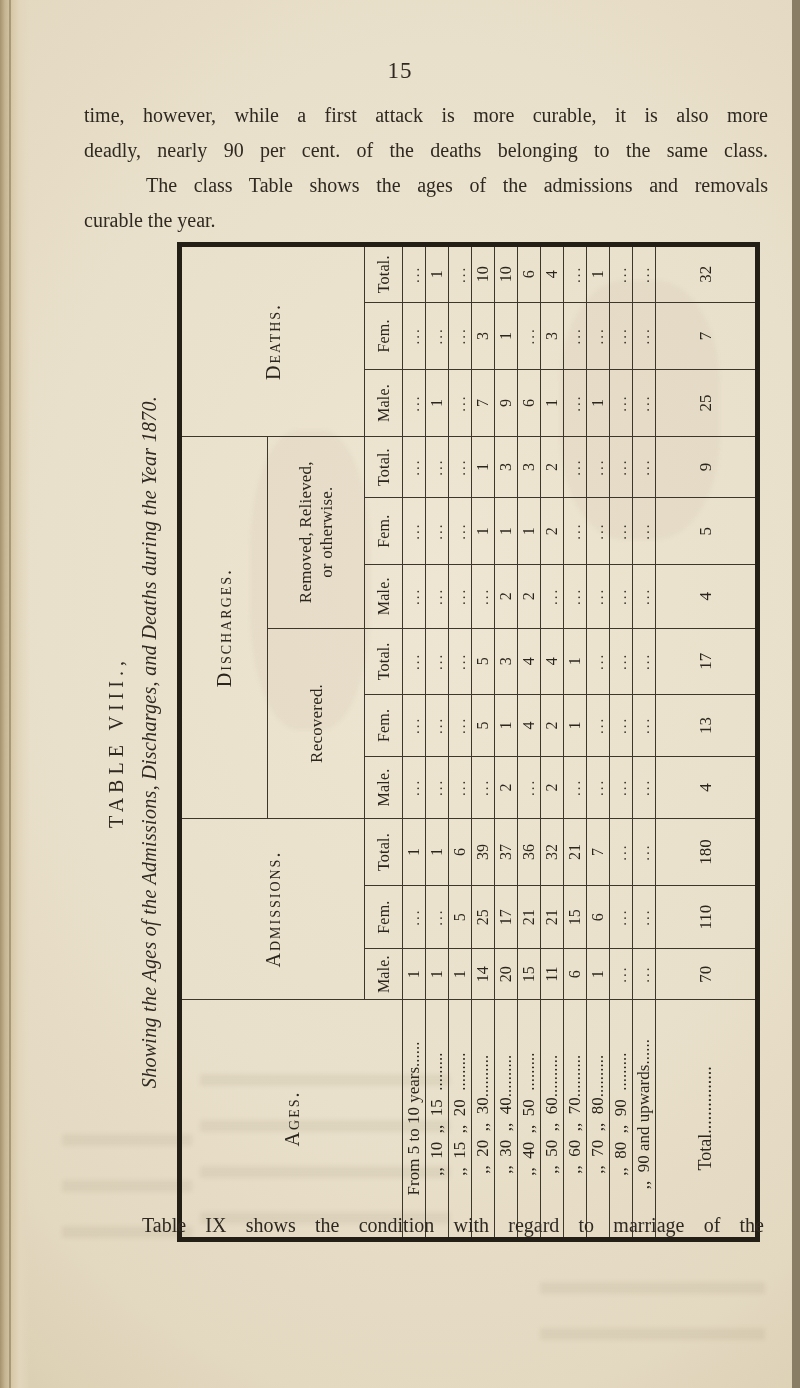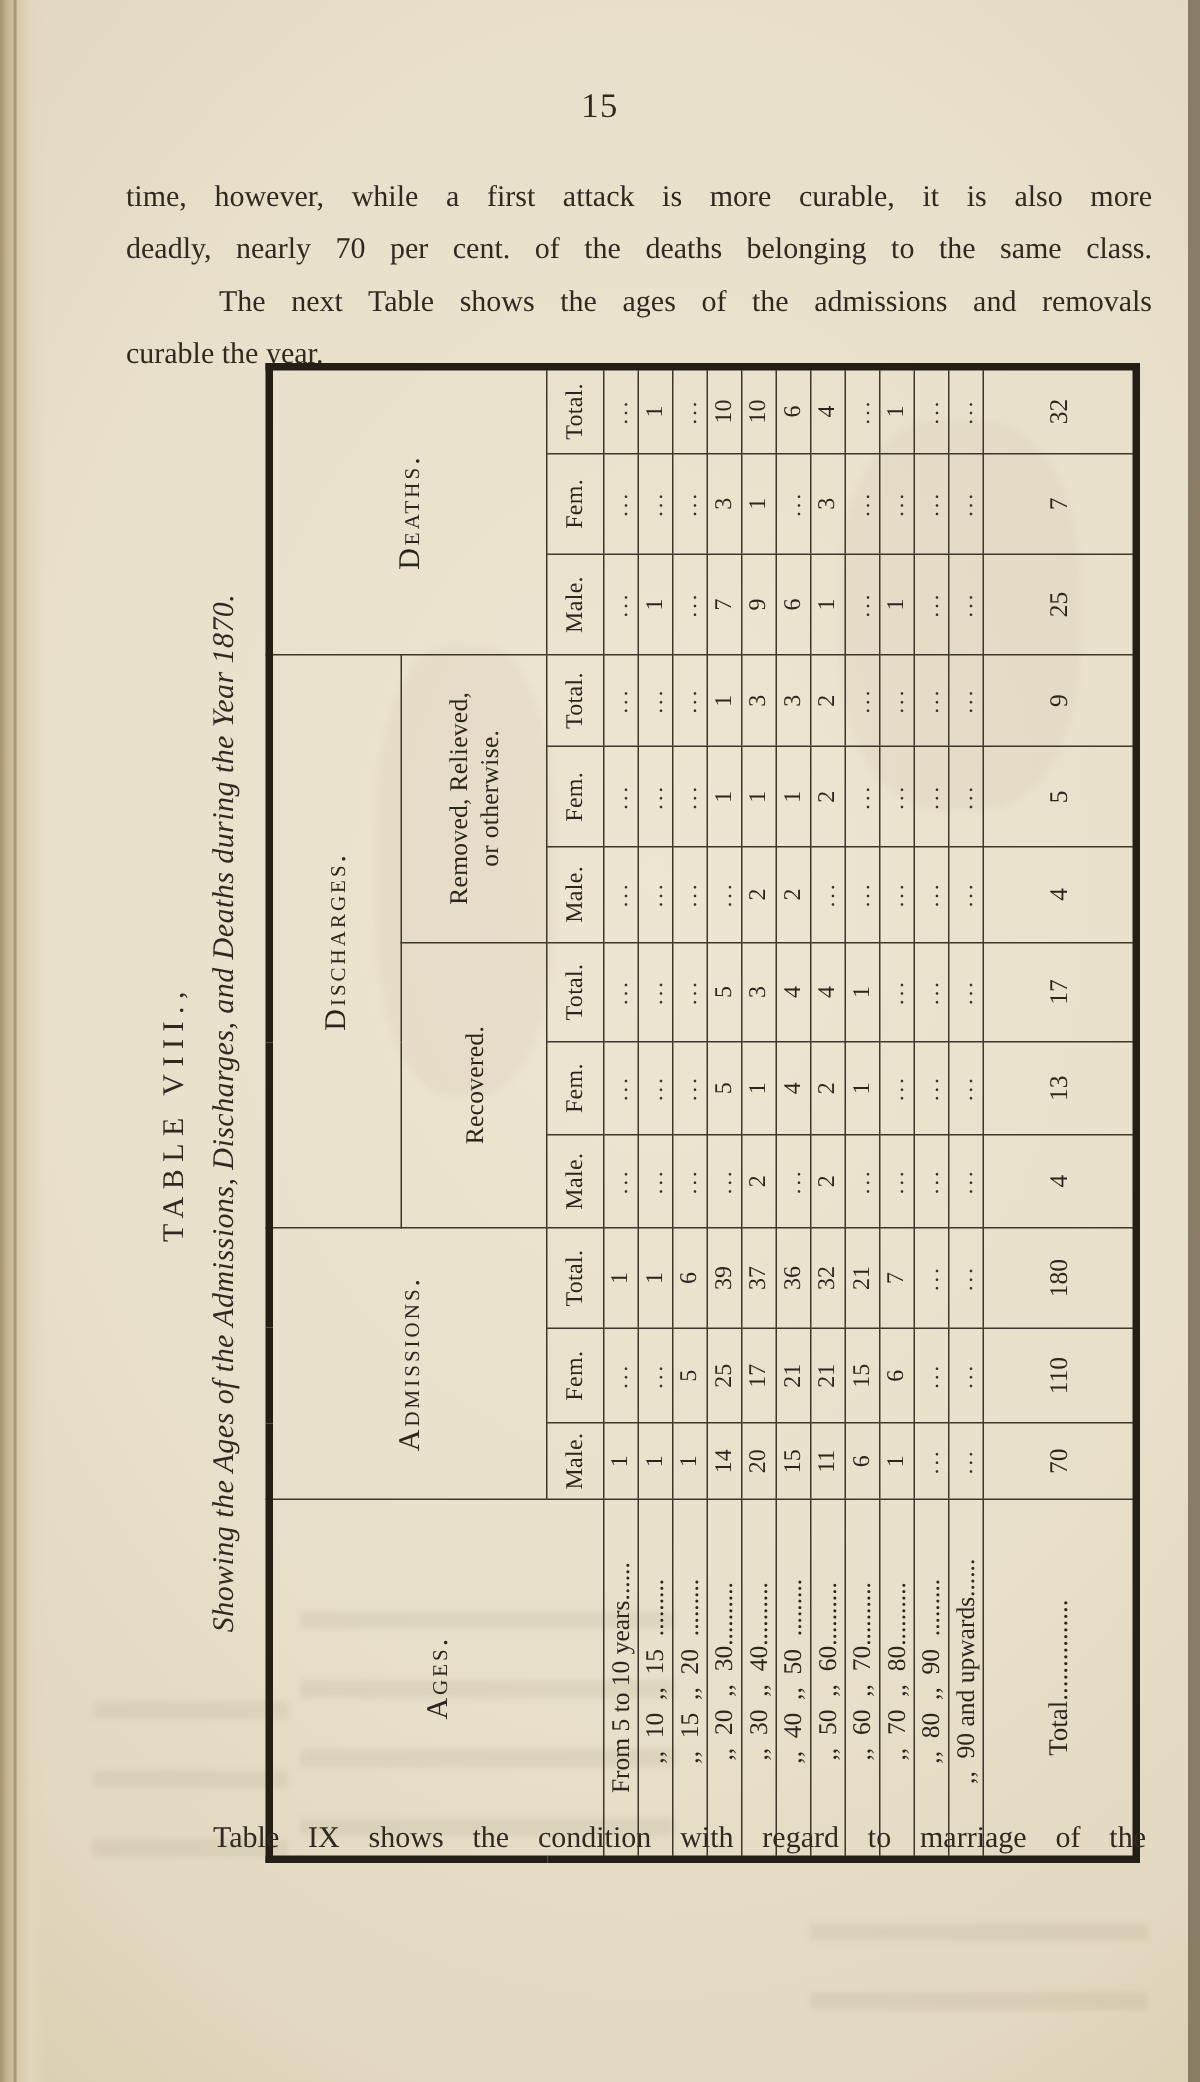--- a/index.html
+++ b/index.html
@@ -15,21 +15,21 @@
     background:linear-gradient(90deg,#a5926f 0px,#c6b592 5px,#d8c9a8 12px,#e2d7bd 20px,rgba(226,215,189,0) 30px);
   }
   .crease{
     position:absolute;left:9px;top:0;bottom:0;width:2px;
     background:rgba(90,75,50,.35);filter:blur(.5px);
   }
   .smudge{position:absolute;filter:blur(2px);opacity:.55;pointer-events:none;}
   .sm-lines{background:repeating-linear-gradient(180deg,rgba(0,0,0,0) 0 34px,rgba(125,110,82,.18) 34px 46px);}
   .sm-blob{background:rgba(125,110,82,.10);border-radius:40%;}
   .pageno{position:absolute;top:58px;left:0;width:800px;text-align:center;font-size:23px;letter-spacing:1px;}
-  .body-text{position:absolute;left:84px;top:114px;width:684px;font-size:20px;line-height:35px;}
+  .body-text{position:absolute;left:84px;top:98px;width:684px;font-size:20px;line-height:35px;}
   .caption{position:absolute;left:62px;top:1208px;width:702px;font-size:20px;line-height:35px;}
   .line{white-space:normal;}
   .j{text-align:justify;text-align-last:justify;}
   .indent1{text-indent:62px;}
   .indent2{text-indent:80px;}
 
   
   .rotated{
     position:absolute;left:-71px;top:408px;width:1000px;height:668px;
     transform:rotate(-90deg);
@@ -66,22 +66,22 @@
   <div class="smudge sm-lines" style="left:200px;top:1040px;width:250px;height:190px;"></div>
   <div class="smudge sm-lines" style="left:62px;top:1100px;width:130px;height:170px;"></div>
   <div class="smudge sm-lines" style="left:540px;top:1248px;width:225px;height:95px;"></div>
   <div class="smudge sm-blob" style="left:560px;top:280px;width:160px;height:260px;"></div>
   <div class="smudge sm-blob" style="left:250px;top:430px;width:120px;height:300px;"></div>
 
   <div class="pageno">15</div>
 
   <div class="body-text">
     <div class="line j">time, however, while a first attack is more curable, it is also more</div>
-    <div class="line j">deadly, nearly 70 per cent. of the deaths belonging to the same class.</div>
-    <div class="line j indent1">The next Table shows the ages of the admissions and removals</div>
+    <div class="line j">deadly, nearly 90 per cent. of the deaths belonging to the same class.</div>
+    <div class="line j indent1">The class Table shows the ages of the admissions and removals</div>
     <div class="line">curable the year.</div>
   </div>
 
   <div class="rotated">
     <div class="t-title">TABLE VIII.,</div>
     <div class="t-subtitle">Showing the Ages of the Admissions, Discharges, and Deaths during the Year 1870.</div>
 
     <table class="stats">
       <colgroup>
         <col style="width:238px">

